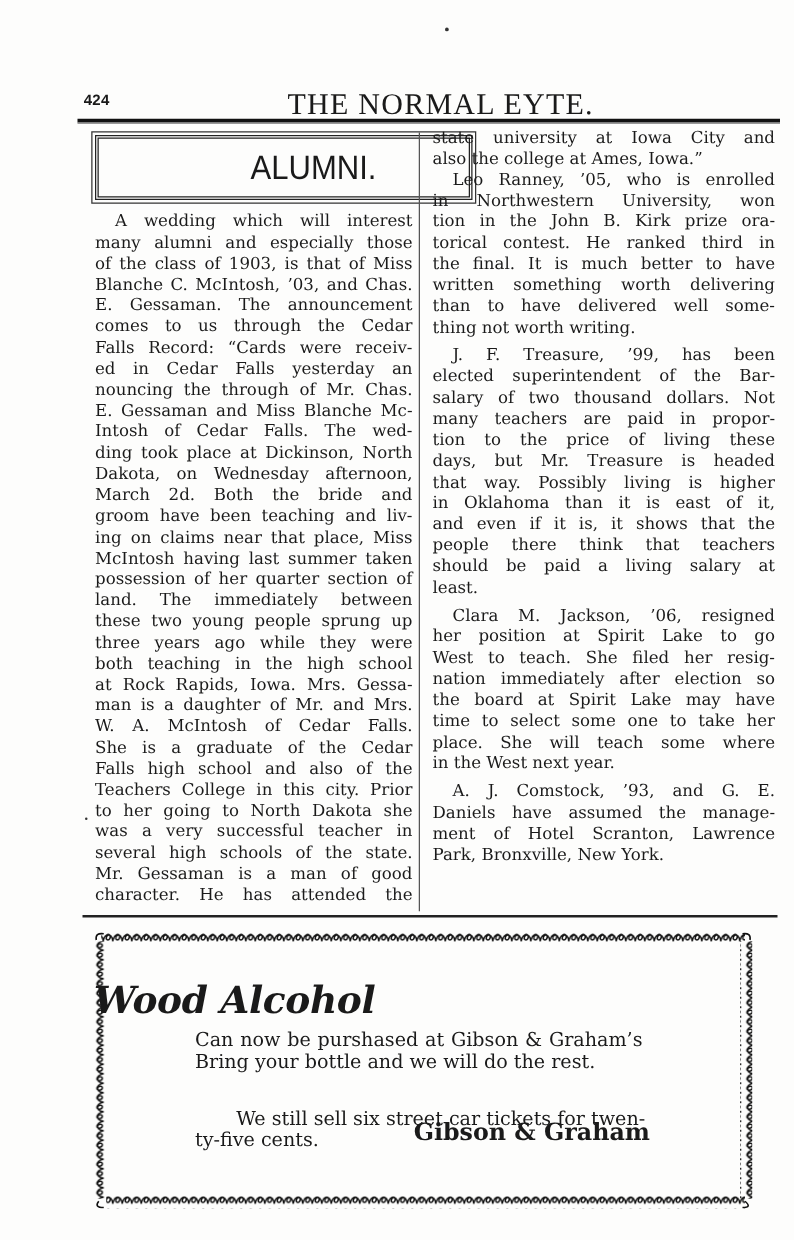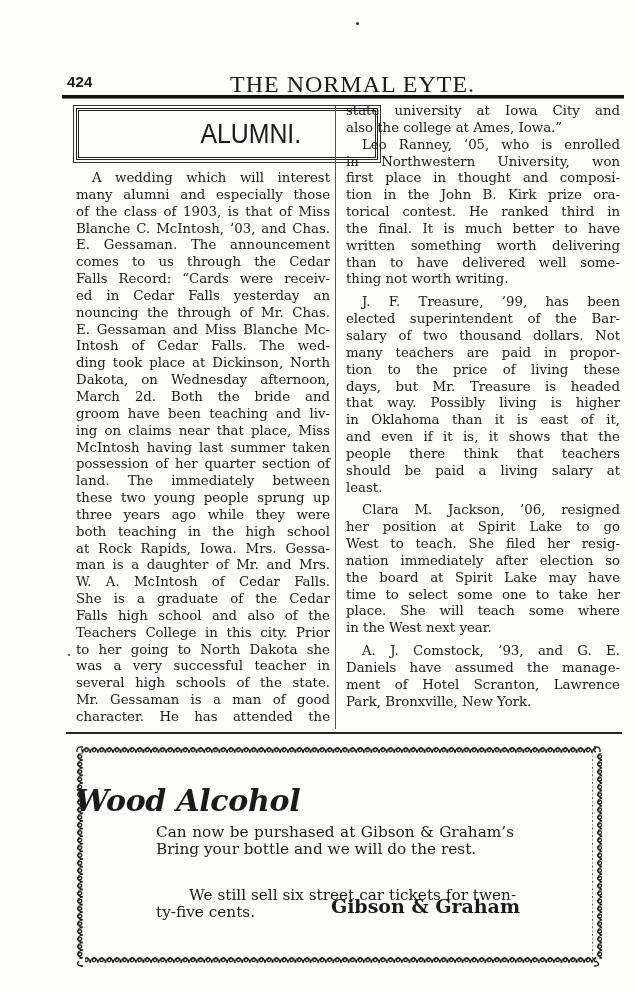--- a/index.html
+++ b/index.html
@@ -2,21 +2,21 @@
 <html><head>
 <meta charset="utf-8">
 <style>
   html, body { margin:0; padding:0; }
   body {
     width:635px; height:992px; background:#fdfdfc; position:relative; overflow:hidden;
     font-family:"DejaVu Serif", serif; color:#1a1a1a;
   }
   .page-num {
     position:absolute; left:67px; top:73px; font-family:"Liberation Sans", sans-serif;
-    font-weight:bold; font-size:15px; letter-spacing:0.2px;
+    font-weight:bold; font-size:12px; letter-spacing:0.2px;
   }
   .running-head {
     position:absolute; left:230px; top:71px; font-family:"Liberation Serif", serif;
     font-weight:normal; font-size:24px; letter-spacing:1px;text-align:center;
   }
   .top-rule {
     position:absolute; left:62px; top:95px; width:562px; height:0;
     border-top:3px solid #111; border-bottom:1px solid #777;
   }
   .col-divider {
@@ -120,21 +120,20 @@
   </div>
 
   <div class="col col-right">
     <p class="noindent">
       <span class="line">state university at Iowa City and</span>
       <span class="line last">also the college at Ames, Iowa.”</span>
     </p>
     <p class="noindent">
       <span class="line" style="padding-left:16px">Leo Ranney, ’05, who is enrolled</span>
       <span class="line">in Northwestern University, won</span>
-      <span class="line">first place in thought and composi-</span>
       <span class="line">tion in the John B. Kirk prize ora-</span>
       <span class="line">torical contest. He ranked third in</span>
       <span class="line">the final. It is much better to have</span>
       <span class="line">written something worth delivering</span>
       <span class="line">than to have delivered well some-</span>
       <span class="line last">thing not worth writing.</span>
     </p>
     <p class="noindent gap">
       <span class="line" style="padding-left:16px">J. F. Treasure, ’99, has been</span>
       <span class="line">elected superintendent of the Bar-</span>

